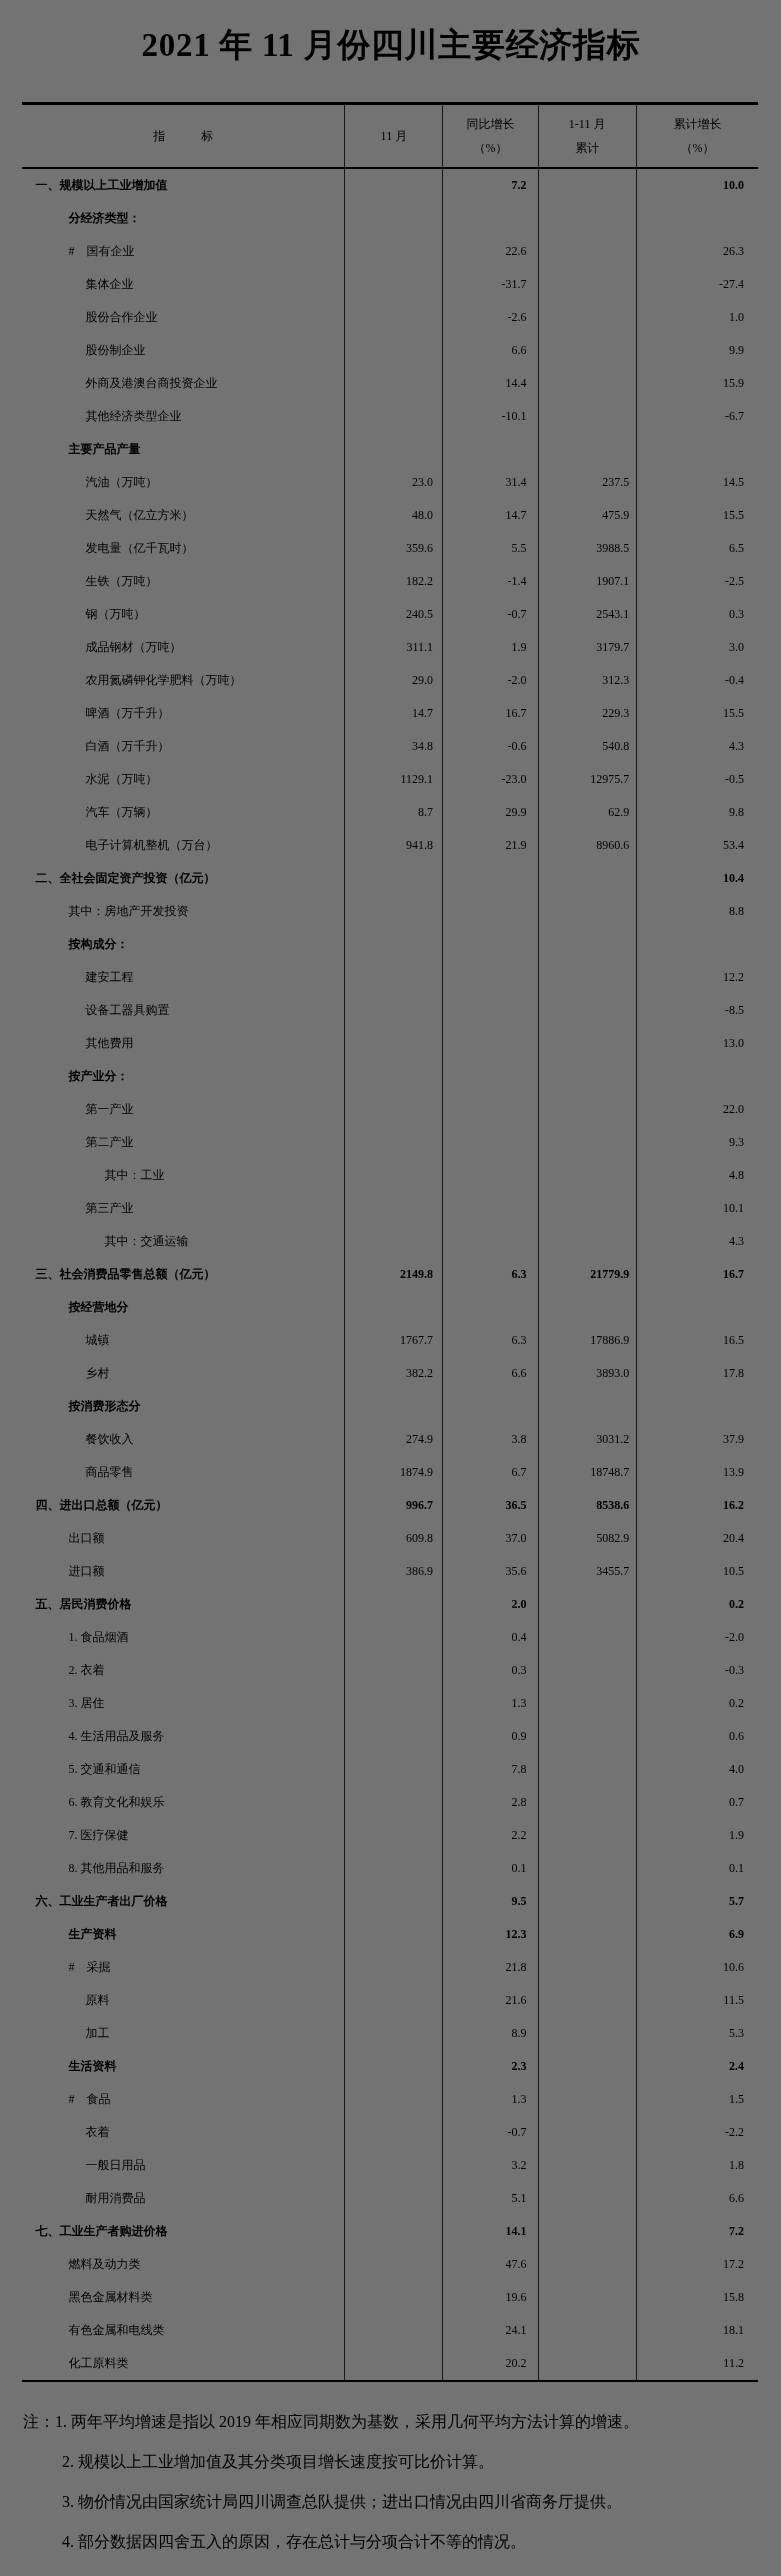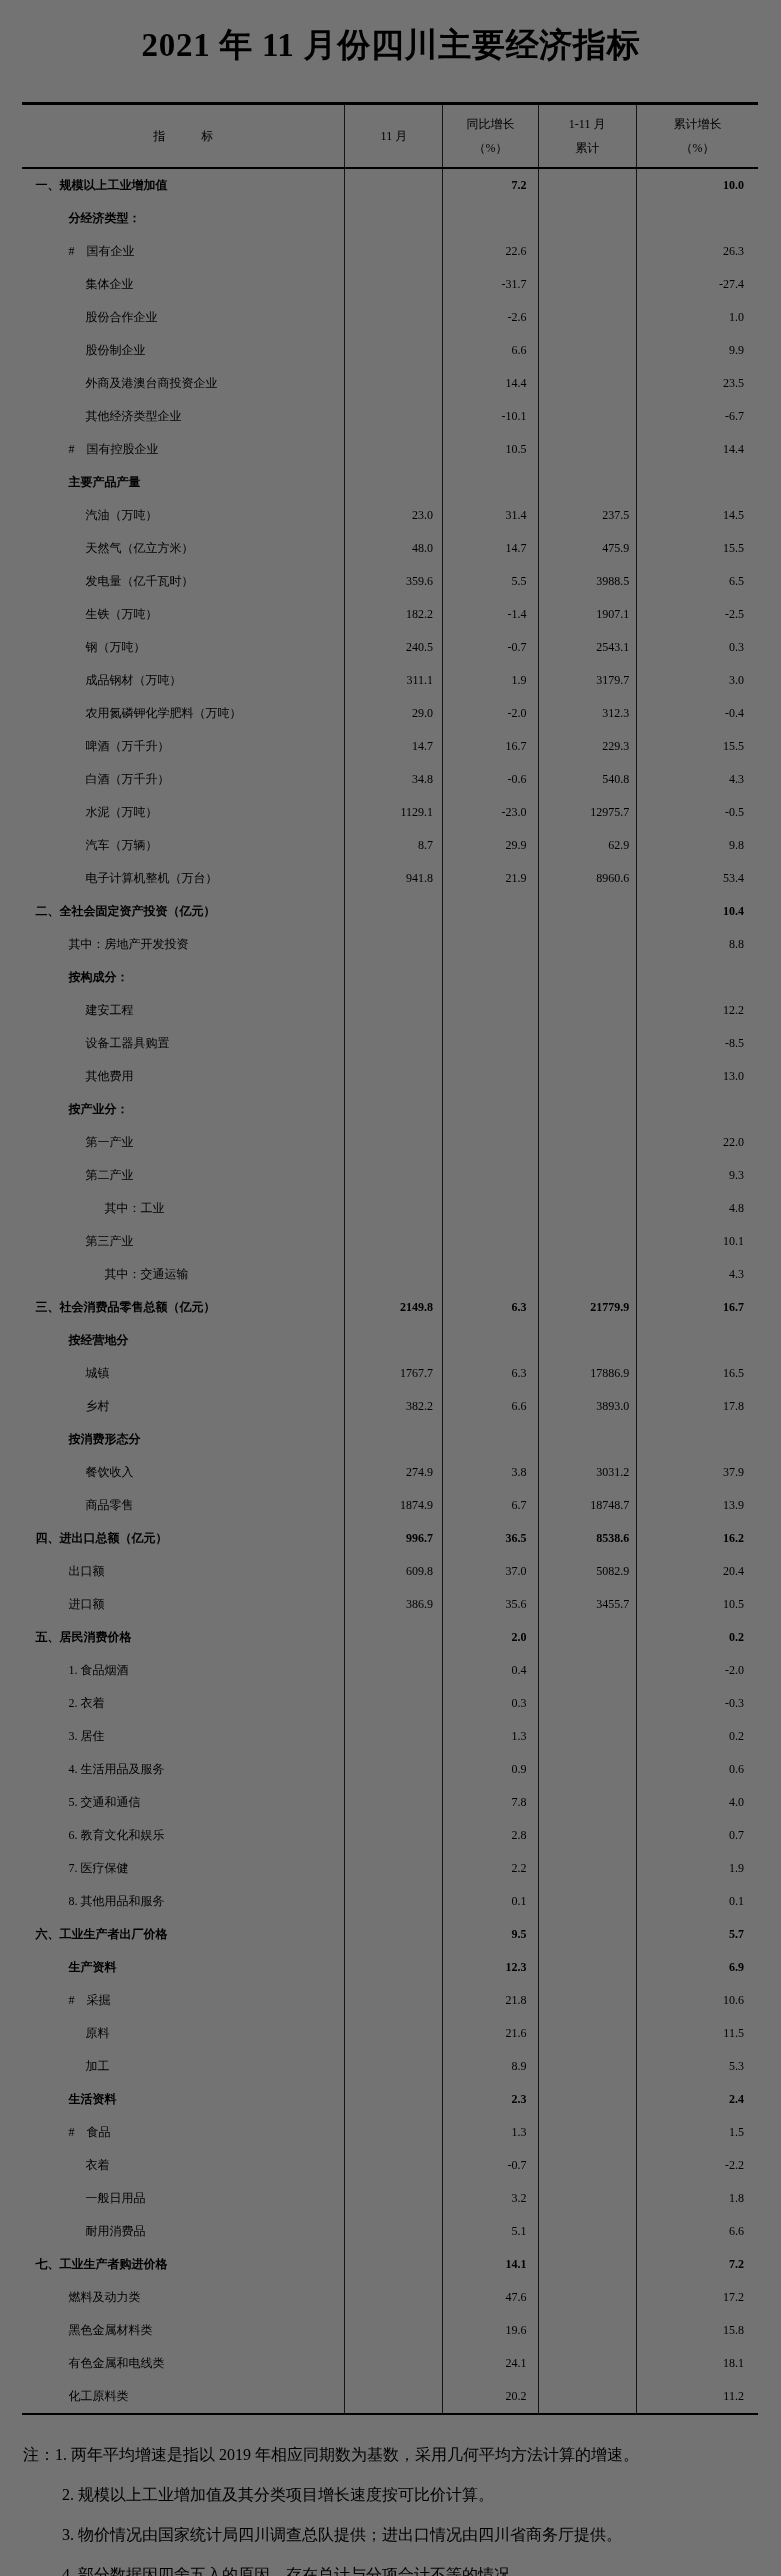--- a/index.html
+++ b/index.html
@@ -147,35 +147,28 @@
           <td class="num c1"></td>
           <td class="num c2">6.6</td>
           <td class="num c3"></td>
           <td class="num c4">9.9</td>
         </tr>
         <tr>
           <td class="label ind2">外商及港澳台商投资企业</td>
           <td class="num c1"></td>
           <td class="num c2">14.4</td>
           <td class="num c3"></td>
-          <td class="num c4">23.5</td>
+          <td class="num c4">15.9</td>
         </tr>
         <tr>
           <td class="label ind2">其他经济类型企业</td>
           <td class="num c1"></td>
           <td class="num c2">-10.1</td>
           <td class="num c3"></td>
           <td class="num c4">-6.7</td>
-        </tr>
-        <tr>
-          <td class="label ind1">#　国有控股企业</td>
-          <td class="num c1"></td>
-          <td class="num c2">10.5</td>
-          <td class="num c3"></td>
-          <td class="num c4">14.4</td>
         </tr>
         <tr class="bold">
           <td class="label ind1">主要产品产量</td>
           <td class="num c1"></td>
           <td class="num c2"></td>
           <td class="num c3"></td>
           <td class="num c4"></td>
         </tr>
         <tr>
           <td class="label ind2">汽油（万吨）</td>

